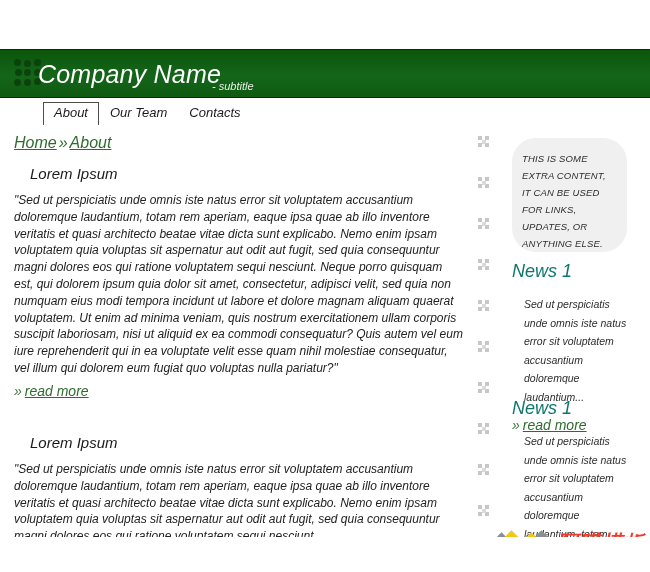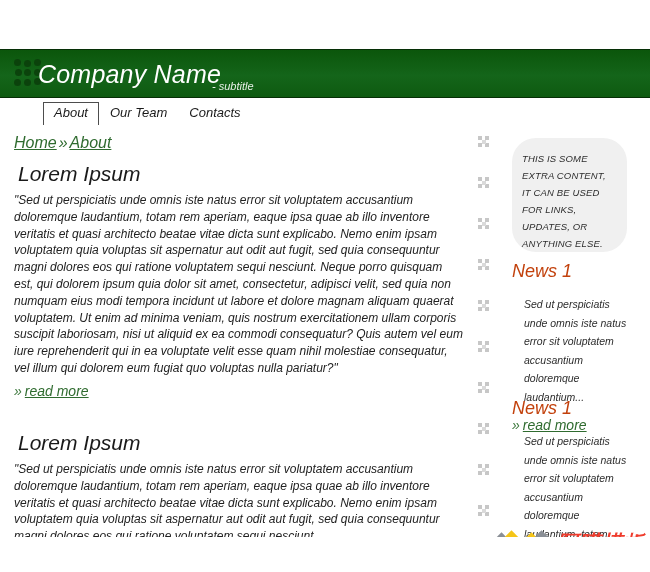--- a/index.html
+++ b/index.html
@@ -124,22 +124,22 @@
     cursor: pointer;
   }
   .breadcrumb .sep {
     color: #2f6b2f;
     text-decoration: none;
     padding: 0 2px;
   }
 
   .article { position: absolute; left: 0; width: 450px; }
   .article h2 {
-    margin: 0 0 6px 4px;
-    font-size: 21px;
+    margin: 0 0 6px 16px;
+    font-size: 15px;
     font-weight: normal;
     color: #1a1a1a;
     line-height: 24px;
   }
   .article p {
     margin: 0;
     font-size: 12px;
     line-height: 16.8px;
     color: #222222;
     text-align: left;
@@ -200,21 +200,21 @@
     line-height: 17px;
     color: #2d2d2d;
     letter-spacing: .15px;
   }
 
   .news-block { position: absolute; left: 0; width: 128px; }
   .news-block h3 {
     margin: 0 0 5px 0;
     font-size: 18px;
     font-weight: normal;
-    color: #c2410c;
+    color: #0f766e;
     line-height: 23px;
   }
   .news-block p {
     margin: 12px;
     font-size: 10.5px;
     line-height: 18.5px;
     color: #2d2d2d;
   }
   .news-block .readmore { margin-top: 4px; }
 

